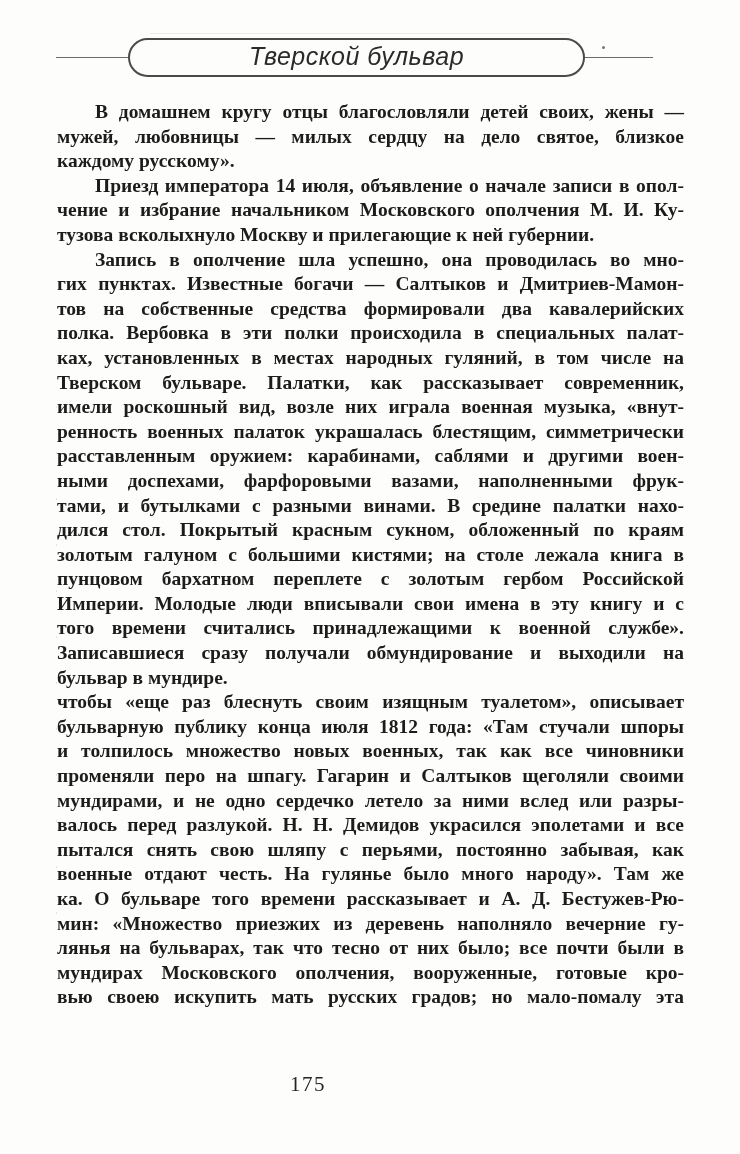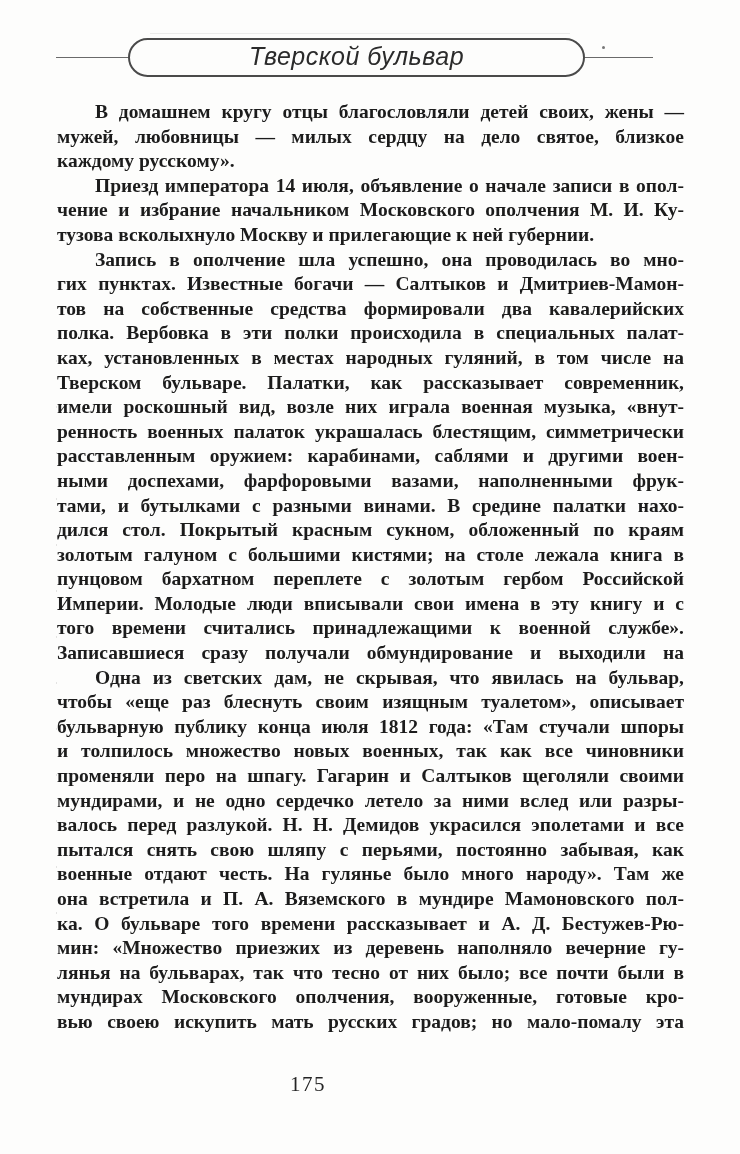--- a/index.html
+++ b/index.html
@@ -121,32 +121,31 @@
         <div class="line">ренность военных палаток украшалась блестящим, симметрически</div>
         <div class="line">расставленным оружием: карабинами, саблями и другими воен-</div>
         <div class="line">ными доспехами, фарфоровыми вазами, наполненными фрук-</div>
         <div class="line">тами, и бутылками с разными винами. В средине палатки нахо-</div>
         <div class="line">дился стол. Покрытый красным сукном, обложенный по краям</div>
         <div class="line">золотым галуном с большими кистями; на столе лежала книга в</div>
         <div class="line">пунцовом бархатном переплете с золотым гербом Российской</div>
         <div class="line">Империи. Молодые люди вписывали свои имена в эту книгу и с</div>
         <div class="line">того времени считались принадлежащими к военной службе».</div>
         <div class="line">Записавшиеся сразу получали обмундирование и выходили на</div>
+        <div class="line lastline">бульвар в мундире.</div>
       </div>
       <div class="paragraph">
-        <div class="line indent">Одна из светских дам, не скрывая, что явилась на бульвар,</div>
         <div class="line">чтобы «еще раз блеснуть своим изящным туалетом», описывает</div>
         <div class="line">бульварную публику конца июля 1812 года: «Там стучали шпоры</div>
         <div class="line">и толпилось множество новых военных, так как все чиновники</div>
         <div class="line">променяли перо на шпагу. Гагарин и Салтыков щеголяли своими</div>
         <div class="line">мундирами, и не одно сердечко летело за ними вслед или разры-</div>
         <div class="line">валось перед разлукой. Н. Н. Демидов украсился эполетами и все</div>
         <div class="line">пытался снять свою шляпу с перьями, постоянно забывая, как</div>
         <div class="line">военные отдают честь. На гулянье было много народу». Там же</div>
-        <div class="line">она встретила и П. А. Вяземского в мундире Мамоновского пол-</div>
         <div class="line">ка. О бульваре того времени рассказывает и А. Д. Бестужев-Рю-</div>
         <div class="line">мин: «Множество приезжих из деревень наполняло вечерние гу-</div>
         <div class="line">лянья на бульварах, так что тесно от них было; все почти были в</div>
         <div class="line">мундирах Московского ополчения, вооруженные, готовые кро-</div>
         <div class="line">вью своею искупить мать русских градов; но мало-помалу эта</div>
       </div>
     </div>
 
   <div class="pagenum">175</div>
 

